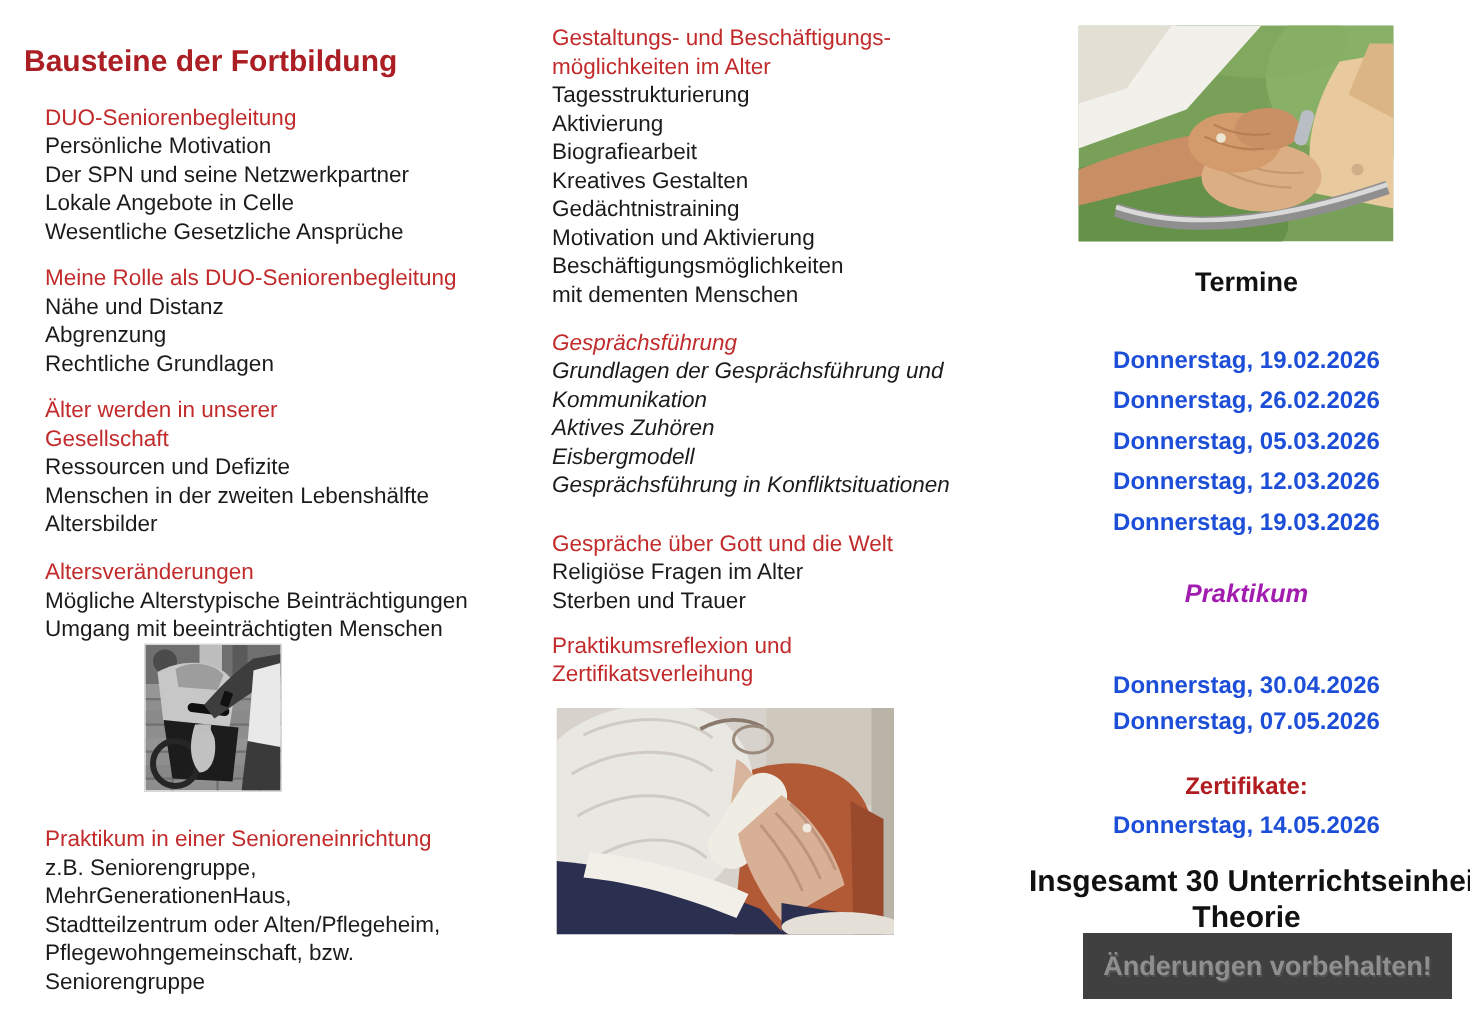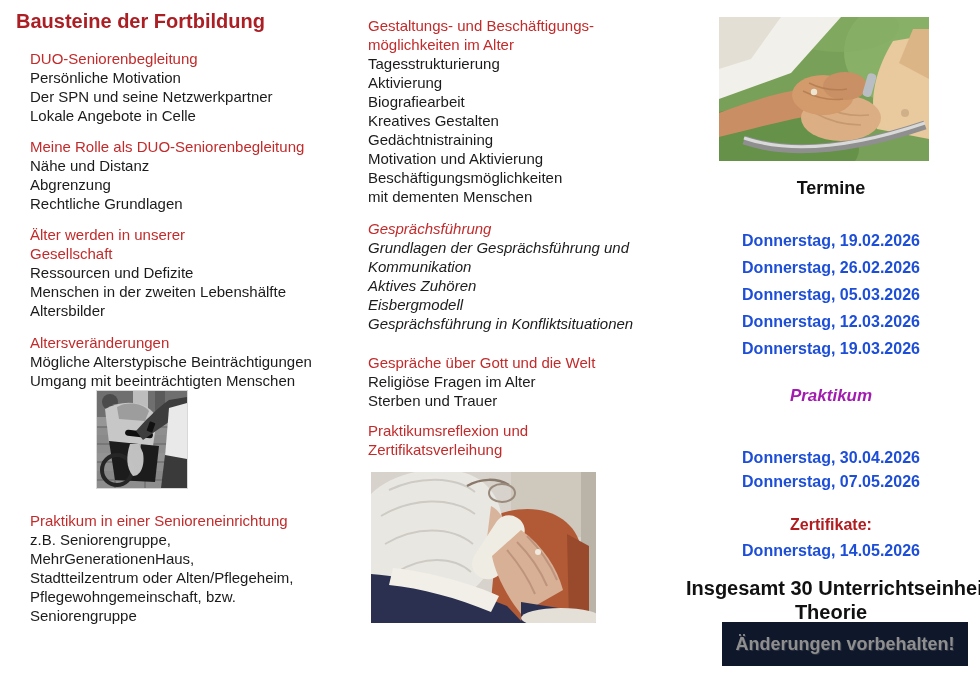--- a/index.html
+++ b/index.html
@@ -2,21 +2,21 @@
 <html><head>
 <meta charset="utf-8">
 <style>
   html,body { margin:0; padding:0; background:#e9e9e9; }
   .page {
     position:relative; width:980px; height:684px; background:#ffffff;
     font-family:"Liberation Sans", sans-serif; color:#1b1b1b;
     overflow:hidden; margin:0 auto;
   }
   
-  .col-left  { position:absolute; left:16px;  top:8px; width:334px; }
+  .col-left  { position:absolute; left:16px;  top:28px; width:334px; }
   .col-mid   { position:absolute; left:368px; top:16px; width:300px; }
   .col-right { position:absolute; left:686px; top:0;    width:290px; text-align:center; }
 
   .page-title { font-size:20px; font-weight:bold; color:#ab1f24; line-height:26px; }
   .left-sections { margin:15px 0 0 14px; }
 
   .section { margin-bottom:12px; }
   .section.mb13 { margin-bottom:13px; }
   .section.mb20 { margin-bottom:20px;font-style:italic; }
   .section.mb11 { margin-bottom:11px; }
@@ -36,21 +36,21 @@
   .date-line { color:#1d4ed8; font-weight:bold; font-size:16px; line-height:27px; white-space:nowrap; }
   .praktikum-heading { margin-top:22px; color:#a21caf; font-weight:bold; font-style:italic; font-size:17px; line-height:24px; }
   .dates-praktikum { margin-top:38px; }
   .dates-praktikum .date-line { line-height:24px; }
   .zertifikate { margin-top:18px; }
   .zertifikate .date-line { line-height:26px; }
   .zert-label { color:#b01c20; font-weight:bold; font-size:16px; line-height:26px; }
   .summary { margin-top:12px; }
   .summary-line { color:#111; font-weight:bold; font-size:20px; line-height:24px; white-space:nowrap; }
   .note-box {
-    width:246px; height:44px; margin:-2px 0 0 36px; background:#0f172a;
+    width:246px; height:44px; margin:-2px 0 0 36px; background:#404040;
     display:flex; align-items:center; justify-content:center;
   }
   .note-text {
     color:#8f8f8f; font-weight:bold; font-size:18px;
     text-shadow:1px 1px 0 rgba(140,140,140,0.25);
   }
 </style>
 </head>
 <body>
 
@@ -59,20 +59,21 @@
   <div class="col-left">
     <div class="page-title">Bausteine der Fortbildung</div>
 
     <div class="left-sections">
 
       <div class="section">
         <div class="section-heading">DUO-Seniorenbegleitung</div>
         <div class="topic-line">Persönliche Motivation</div>
         <div class="topic-line">Der SPN und seine Netzwerkpartner</div>
         <div class="topic-line">Lokale Angebote in Celle</div>
+        <div class="topic-line">Wesentliche Gesetzliche Ansprüche</div>
       </div>
 
       <div class="section">
         <div class="section-heading">Meine Rolle als DUO-Seniorenbegleitung</div>
         <div class="topic-line">Nähe und Distanz</div>
         <div class="topic-line">Abgrenzung</div>
         <div class="topic-line">Rechtliche Grundlagen</div>
       </div>
 
       <div class="section mb13">

